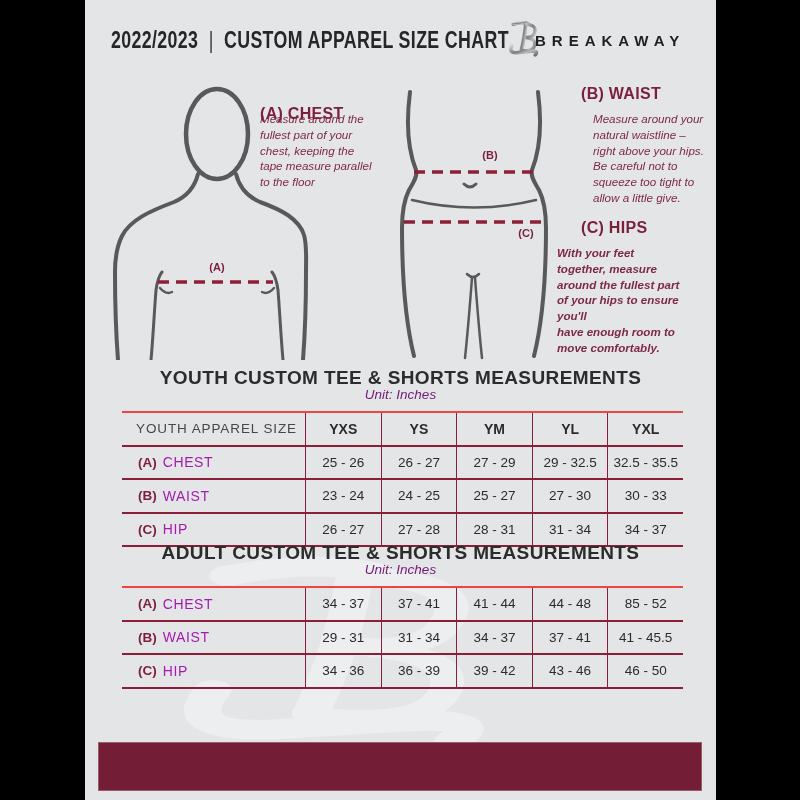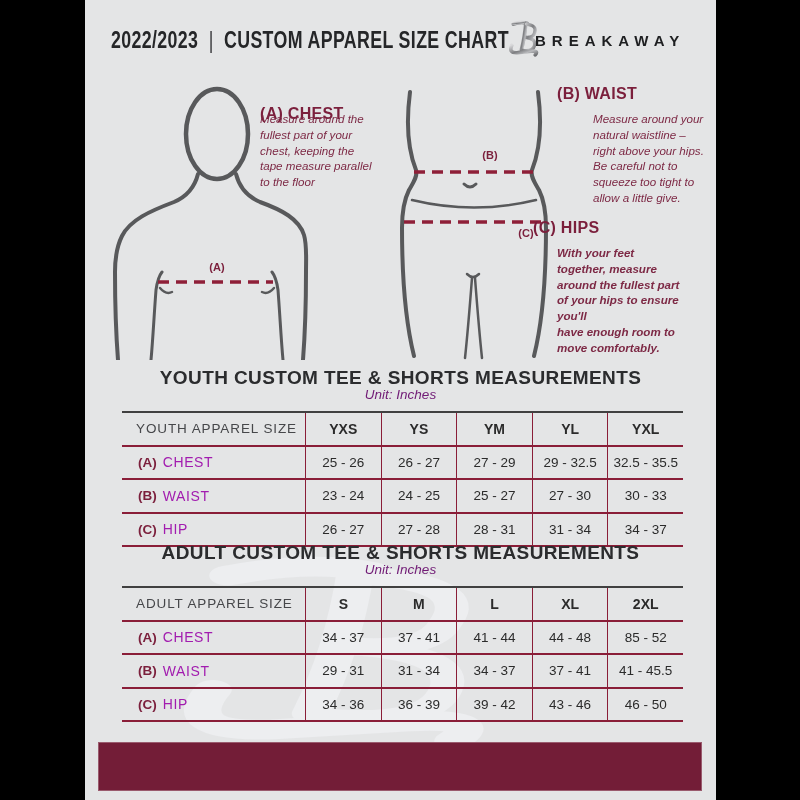--- a/index.html
+++ b/index.html
@@ -40,21 +40,21 @@
   .tbl-title{
     position:absolute;left:0;width:631px;text-align:center;
     font-weight:700;font-size:19px;color:#2b2c2e;letter-spacing:.4px;
   }
   .tbl-unit{
     position:absolute;left:0;width:631px;text-align:center;
     font-style:italic;font-size:13.5px;color:#701a75;
   }
   .size-table{
     position:absolute;left:37px;width:561px;
-    border-top:2px solid #404040;border-bottom:2px solid #8a1e38;
+    border-top:2px solid #ef4444;border-bottom:2px solid #8a1e38;
   }
   .t-row{
     display:grid;grid-template-columns:183px repeat(5,1fr);
     height:31.5px;align-items:center;
   }
   .t-row + .t-row{border-top:2px solid #8a1e38;}
   .t-cell{
     height:100%;display:flex;align-items:center;justify-content:center;
     font-size:13.5px;color:#2b2b2b;
   }
@@ -131,29 +131,29 @@
   <div class="fig-label" style="left:385px;top:149px;">(B)</div>
   <div class="fig-label" style="left:421px;top:227px;">(C)</div>
 
   <div class="guide-heading" style="left:175px;top:85px;margin-top:20px;">(A) CHEST</div>
   <div class="guide-desc" style="left:175px;top:111px;width:140px;">Measure around the
 fullest part of your
 chest, keeping the
 tape measure parallel
 to the floor</div>
 
-  <div class="guide-heading" style="left:472px;top:85px;">(B) WAIST</div>
+  <div class="guide-heading" style="left:496px;top:85px;">(B) WAIST</div>
   <div class="guide-desc" style="left:472px;top:111px;width:155px;margin-left:36px;">Measure around your
 natural waistline –
 right above your hips.
 Be careful not to
 squeeze too tight to
 allow a little give.</div>
 
-  <div class="guide-heading" style="left:448px;top:219px;text-align:center;">(C) HIPS</div>
+  <div class="guide-heading" style="left:496px;top:219px;text-align:center;">(C) HIPS</div>
   <div class="guide-desc" style="left:472px;top:245px;width:158px;font-weight:bold;">With your feet
 together, measure
 around the fullest part
 of your hips to ensure
 you'll
 have enough room to
 move comfortably.</div>
 
   <svg class="watermark" viewBox="0 0 60 52" preserveAspectRatio="none">
     <g fill="none" stroke="#f0f1f4" stroke-linecap="round">
@@ -207,28 +207,20 @@
         <div class="t-cell v">28 - 31</div>
         <div class="t-cell v">31 - 34</div>
         <div class="t-cell v">34 - 37</div>
       </div>
     </div>
 
   <div class="tbl-title" style="top:542px;">ADULT CUSTOM TEE &amp; SHORTS MEASUREMENTS</div>
   <div class="tbl-unit" style="top:562px;">Unit: Inches</div>
   <div class="size-table" style="top:586px;">
       <div class="t-row">
-        <div class="t-cell label-head">ADULT APPAREL SIZE</div>
-        <div class="t-cell v col-head">S</div>
-        <div class="t-cell v col-head">M</div>
-        <div class="t-cell v col-head">L</div>
-        <div class="t-cell v col-head">XL</div>
-        <div class="t-cell v col-head">2XL</div>
-      </div>
-      <div class="t-row">
         <div class="t-cell row-label">
           <span class="marker">(A)</span>
           <span class="lbl">CHEST</span>
         </div>
         <div class="t-cell v">34 - 37</div>
         <div class="t-cell v">37 - 41</div>
         <div class="t-cell v">41 - 44</div>
         <div class="t-cell v">44 - 48</div>
         <div class="t-cell v">85 - 52</div>
       </div>

